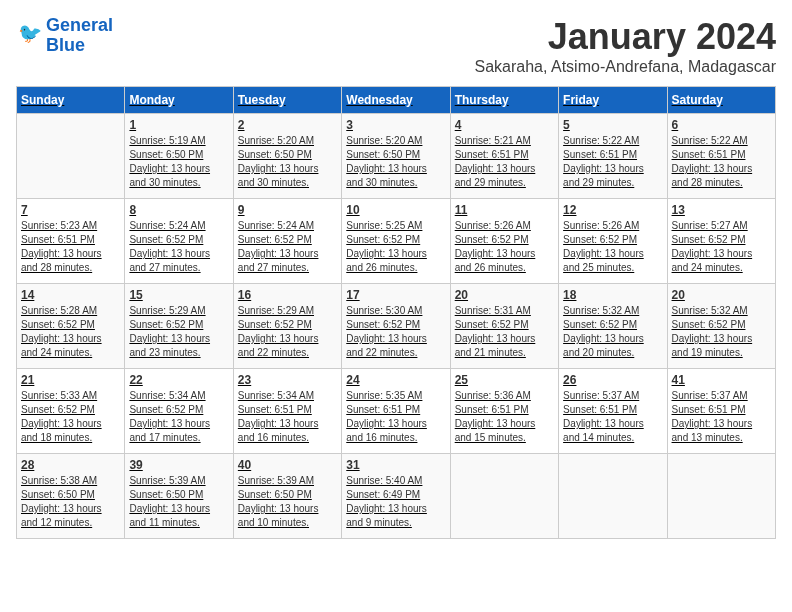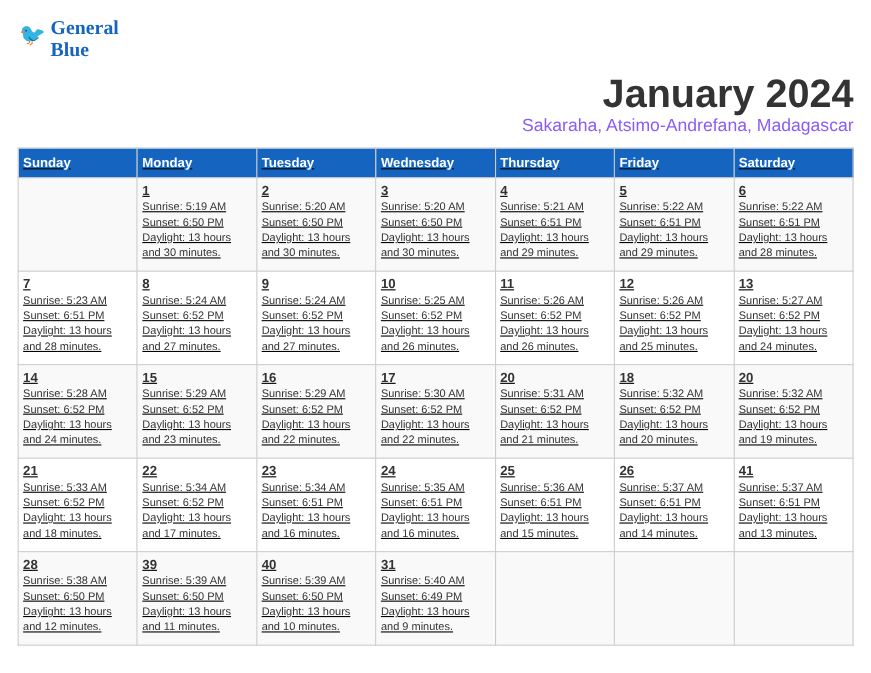--- a/index.html
+++ b/index.html
@@ -21,39 +21,37 @@
       align-items: center;
     }
     .logo-text {
       font-size: 18px;
       font-weight: bold;
       color: #333;
       line-height: 1.1;
     }
     .logo-text span {
       color: #1565c0;
-      font-family: Liberation Serif, serif;
     }
     .logo-bird {
       width: 28px;
       height: 28px;
       margin-left: 2px;
     }
     .title-section {
       text-align: right;
     }
     .month-title {
       font-size: 36px;
       font-weight: bold;
       color: #333;
-      margin-top: 48px;
     }
     .subtitle {
       font-size: 16px;
-      color: #8b5cf6;
+      color: #404040;
     }
     table {
       width: 100%;
       border-collapse: collapse;
       font-size: 11px;
       text-decoration: underline;
     }
     thead tr th {
       background-color: #1565c0;
       color: #fff;

